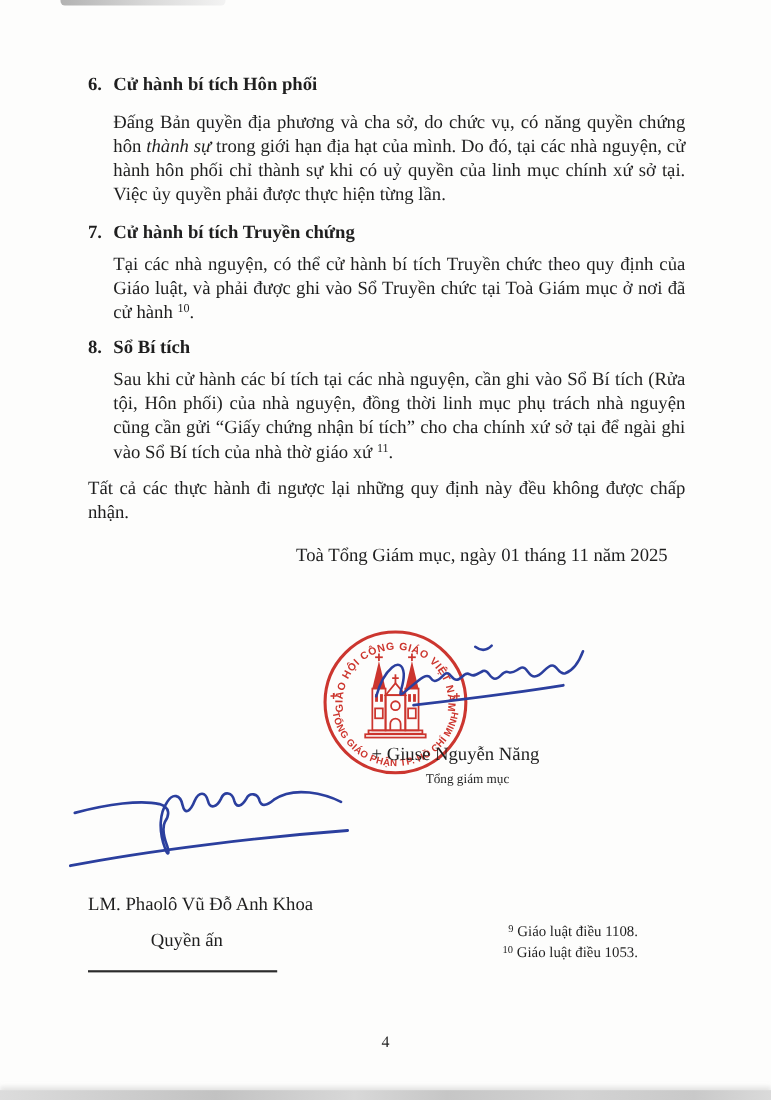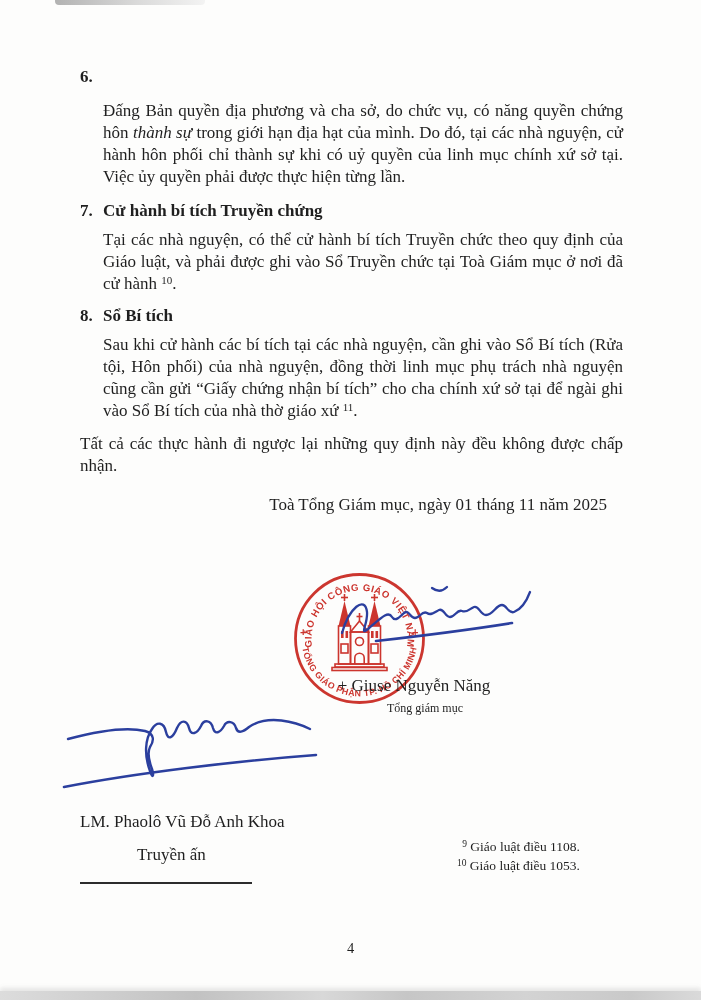--- a/index.html
+++ b/index.html
@@ -53,20 +53,21 @@
 </head>
 <body>
 
 <div class="page">
   <div class="top-smudge"></div>
 
   <div class="textblock">
 
     <div class="sec-heading">
       <span class="num">6.</span>
+      <span>Cử hành bí tích Hôn phối</span>
     </div>
     <p class="para" style="margin-top:12px"><span>Đấng Bản quyền địa phương và cha sở, do chức vụ, có năng quyền chứng hôn </span><span class="it">thành sự</span><span> trong giới hạn địa hạt của mình. Do đó, tại các nhà nguyện, cử hành hôn phối chỉ thành sự khi có uỷ quyền của linh mục chính xứ sở tại. Việc ủy quyền phải được thực hiện từng lần.</span></p>
 
     <div class="sec-heading">
       <span class="num">7.</span>
       <span>Cử hành bí tích Truyền chứng</span>
     </div>
     <p class="para tight"><span>Tại các nhà nguyện, có thể cử hành bí tích Truyền chức theo quy định của Giáo luật, và phải được ghi vào Sổ Truyền chức tại Toà Giám mục ở nơi đã cử hành </span><sup class="fnref">10</sup><span>.</span></p>
 
     <div class="sec-heading" style="margin-top:10px">
@@ -154,21 +155,21 @@
                  C 98 75, 97 80, 94 71 C 88 55, 89 39, 96 29 C 101 21, 108 22, 110 32
                  C 112 41, 117 38, 121 28 C 125 19, 131 20, 133 28 C 135 36, 141 34, 145 26
                  C 148 19, 155 20, 157 28 C 159 35, 164 33, 168 26 C 171 20, 178 21, 180 28
                  C 182 34, 187 32, 193 27 C 212 14, 240 22, 254 29"></path>
         <path d="M 8 87 C 80 73, 180 61, 260 55" stroke-width="2.6"></path>
       </g>
     </svg>
   </div>
 
   <div class="chan-name">LM. Phaolô Vũ Đỗ Anh Khoa</div>
-  <div class="chan-title">Truyền ấn</div>
+  <div class="chan-title">Quyền ấn</div>
 
   <div class="fn-rule"></div>
   <div class="footnotes">
     <div><sup>9</sup> <span>Giáo luật điều 1108.</span></div>
     <div><sup>10</sup> <span>Giáo luật điều 1053.</span></div>
   </div>
 
   <div class="pagenum">4</div>
   <div class="bottom-band"></div>
 </div>

